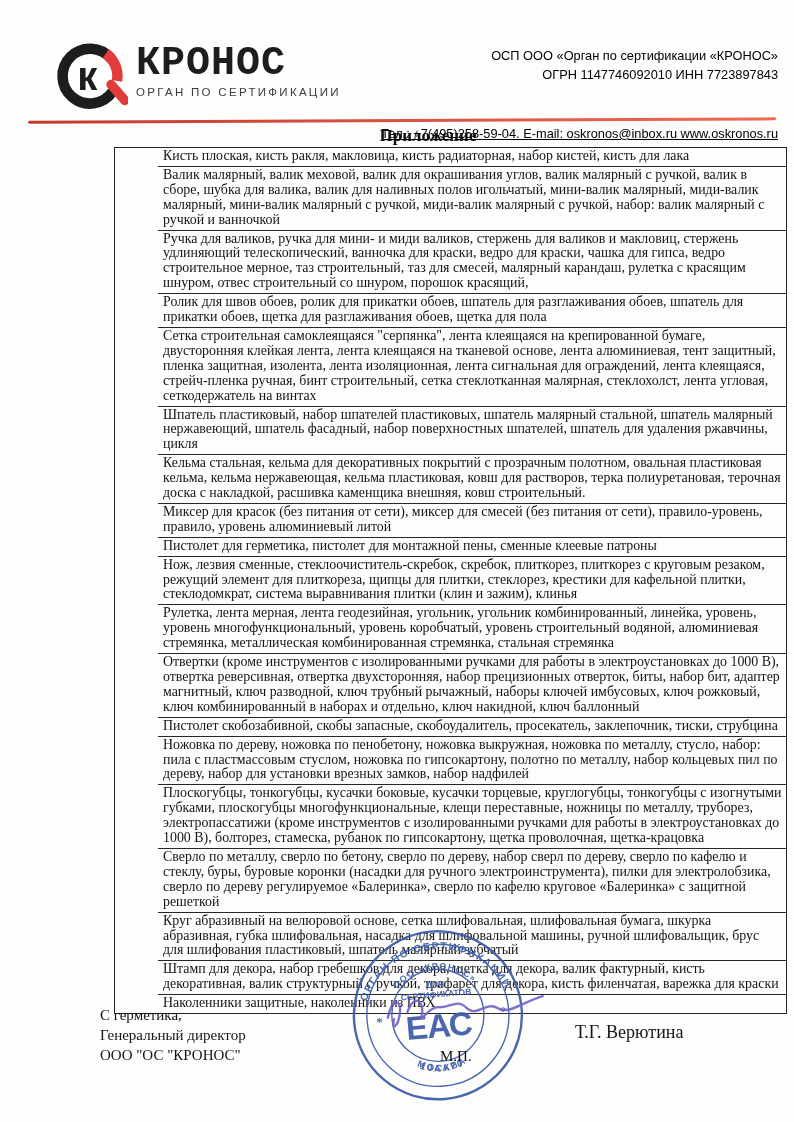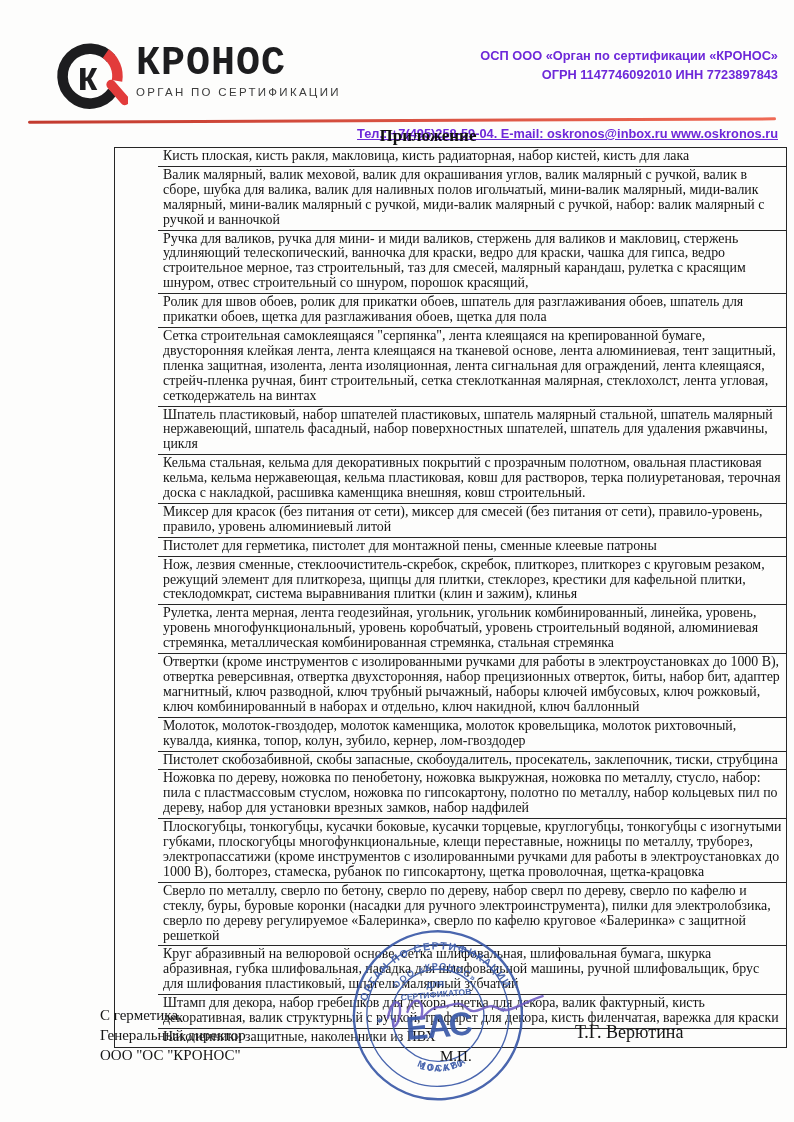--- a/index.html
+++ b/index.html
@@ -6,21 +6,21 @@
   body{width:794px;height:1122px;background:#e9e9e7;font-family:"Liberation Serif",serif;}
   .page{position:relative;width:794px;height:1122px;background:#fdfdfc;overflow:hidden;}
 
   
   .logo{position:absolute;left:52px;top:36px;display:flex;align-items:flex-start;}
   .logo-icon{width:76px;height:76px;}
   .logo-textblock{margin-left:8px;margin-top:8px;}
   .logo-name{font-family:Liberation Mono, monospace;font-weight:bold;font-size:40px;line-height:40px;color:#1d1d1f;letter-spacing:1px;}
   .logo-sub{font-family:"Liberation Sans",sans-serif;font-size:11.5px;letter-spacing:2.3px;color:#3c3c3c;margin-top:2px;}
 
-  .org-block{position:absolute;right:16px;top:46px;text-align:right;font-family:"Liberation Sans",sans-serif;font-weight:bold;font-size:12.8px;line-height:19px;color:#6d28d9;}
+  .org-block{position:absolute;right:16px;top:46px;text-align:right;font-family:"Liberation Sans",sans-serif;font-weight:normal;font-size:12.8px;line-height:19px;color:#000000;}
   .org-block .contacts{text-decoration:underline;margin-top:40px;}
 
   .red-line{position:absolute;left:28px;right:18px;top:119px;height:3px;background:linear-gradient(to right,#c23a2e,#ef6a55);transform:rotate(-0.25deg);border-radius:2px;}
 
   
   .doc-title{position:absolute;left:114px;top:126px;width:628px;text-align:center;font-weight:bold;font-size:17px;color:#111;}
   .items-table{position:absolute;left:114px;top:147px;width:628px;border:1.5px solid #262626;background:transparent;padding-left:43px;}
   .row{font-size:13.9px;line-height:14.9px;color:#141414;padding:1px 4px 2px 5px;border-bottom:1.4px solid #262626;}
   .row:last-child{border-bottom:none;}
 
@@ -66,21 +66,20 @@
     <div class="row">Ручка для валиков, ручка для мини- и миди валиков, стержень для валиков и макловиц, стержень удлиняющий телескопический, ванночка для краски, ведро для краски, чашка для гипса, ведро строительное мерное, таз строительный, таз для смесей, малярный карандаш, рулетка с красящим шнуром, отвес строительный со шнуром, порошок красящий,</div>
     <div class="row">Ролик для швов обоев, ролик для прикатки обоев, шпатель для разглаживания обоев, шпатель для прикатки обоев, щетка для разглаживания обоев, щетка для пола</div>
     <div class="row">Сетка строительная самоклеящаяся "серпянка", лента клеящаяся на крепированной бумаге, двусторонняя клейкая лента, лента клеящаяся на тканевой основе, лента алюминиевая, тент защитный, пленка защитная, изолента, лента изоляционная, лента сигнальная для ограждений, лента клеящаяся, стрейч-пленка ручная, бинт строительный, сетка стеклотканная малярная, стеклохолст, лента угловая, сеткодержатель на винтах</div>
     <div class="row">Шпатель пластиковый, набор шпателей пластиковых, шпатель малярный стальной, шпатель малярный нержавеющий, шпатель фасадный, набор поверхностных шпателей, шпатель для удаления ржавчины, цикля</div>
     <div class="row">Кельма стальная, кельма для декоративных покрытий с прозрачным полотном, овальная пластиковая кельма, кельма нержавеющая, кельма пластиковая, ковш для растворов, терка полиуретановая, терочная доска с накладкой, расшивка каменщика внешняя, ковш строительный.</div>
     <div class="row">Миксер для красок (без питания от сети), миксер для смесей (без питания от сети), правило-уровень, правило, уровень алюминиевый литой</div>
     <div class="row">Пистолет для герметика, пистолет для монтажной пены, сменные клеевые патроны</div>
     <div class="row">Нож, лезвия сменные, стеклоочиститель-скребок, скребок, плиткорез, плиткорез с круговым резаком, режущий элемент для плиткореза, щипцы для плитки, стеклорез, крестики для кафельной плитки, стеклодомкрат, система выравнивания плитки (клин и зажим), клинья</div>
     <div class="row">Рулетка, лента мерная, лента геодезийная, угольник, угольник комбинированный, линейка, уровень, уровень многофункциональный, уровень коробчатый, уровень строительный водяной, алюминиевая стремянка, металлическая комбинированная стремянка, стальная стремянка</div>
     <div class="row">Отвертки (кроме инструментов с изолированными ручками для работы в электроустановках до 1000 В), отвертка реверсивная, отвертка двухсторонняя, набор прецизионных отверток, биты, набор бит, адаптер магнитный, ключ разводной, ключ трубный рычажный, наборы ключей имбусовых, ключ рожковый, ключ комбинированный в наборах и отдельно, ключ накидной, ключ баллонный</div>
-    <div class="row">Молоток, молоток-гвоздодер, молоток каменщика, молоток кровельщика, молоток рихтовочный, кувалда, киянка, топор, колун, зубило, кернер, лом-гвоздодер</div>
     <div class="row">Пистолет скобозабивной, скобы запасные, скобоудалитель, просекатель, заклепочник, тиски, струбцина</div>
     <div class="row">Ножовка по дереву, ножовка по пенобетону, ножовка выкружная, ножовка по металлу, стусло, набор: пила с пластмассовым стуслом, ножовка по гипсокартону, полотно по металлу, набор кольцевых пил по дереву, набор для установки врезных замков, набор надфилей</div>
     <div class="row">Плоскогубцы, тонкогубцы, кусачки боковые, кусачки торцевые, круглогубцы, тонкогубцы с изогнутыми губками, плоскогубцы многофункциональные, клещи переставные, ножницы по металлу, труборез, электропассатижи (кроме инструментов с изолированными ручками для работы в электроустановках до 1000 В), болторез, стамеска, рубанок по гипсокартону, щетка проволочная, щетка-крацовка</div>
     <div class="row">Сверло по металлу, сверло по бетону, сверло по дереву, набор сверл по дереву, сверло по кафелю и стеклу, буры, буровые коронки (насадки для ручного электроинструмента), пилки для электролобзика, сверло по дереву регулируемое «Балеринка», сверло по кафелю круговое «Балеринка» с защитной решеткой</div>
     <div class="row">Круг абразивный на велюровой основе, сетка шлифовальная, шлифовальная бумага, шкурка абразивная, губка шлифовальная, насадка для шлифовальной машины, ручной шлифовальщик, брус для шлифования пластиковый, шпатель малярный зубчатый</div>
     <div class="row">Штамп для декора, набор гребешков для декора, щетка для декора, валик фактурный, кисть декоративная, валик структурный с ручкой, трафарет для декора, кисть филенчатая, варежка для краски</div>
     <div class="row">Наколенники защитные, наколенники из ПВХ</div>
   </div>
 
   <div class="closing-block">

